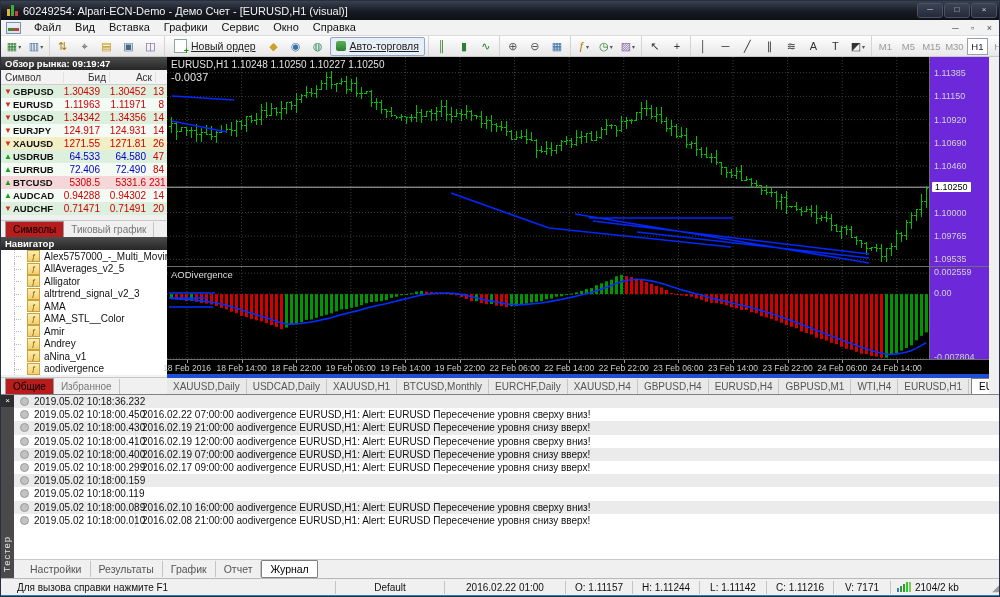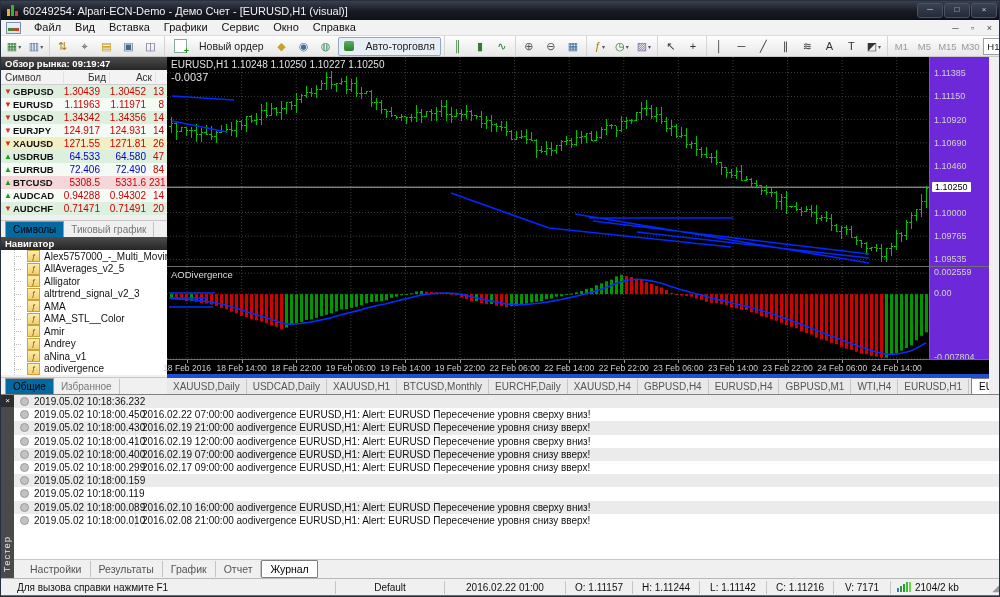--- a/index.html
+++ b/index.html
@@ -23,21 +23,21 @@
   .child-icon::after{content:"";position:absolute;left:1px;right:1px;bottom:2px;height:3px;background:linear-gradient(90deg,#2f8f2f,#d33);}
   .menu-item{padding:0 7px;line-height:15px;cursor:default;}
   .mdi-btns{margin-left:auto;display:flex;padding-right:3px;}
   .mdi-btn{width:17px;text-align:center;color:#444;font-size:9px;line-height:14px;}
 
   
   .toolbar{position:absolute;left:0;top:35px;width:1000px;height:21px;background:linear-gradient(#fefefe,#e7e7e7);border-bottom:1px solid #c9c9c9;display:flex;align-items:center;box-sizing:border-box;overflow:hidden;}
   .tb-group{display:flex;align-items:center;height:100%;padding:0 2px;border-right:1px solid #d4d4d4;}
   .tb-btn{min-width:18px;height:17px;display:flex;align-items:center;justify-content:center;margin:0 1px;border:1px solid transparent;border-radius:2px;font-size:11px;color:#333;cursor:default;}
   .tb-btn .caret{font-size:6px;color:#555;margin-left:1px;}
-  .tb-btn.labeled{padding:0 5px;gap:12px;font-size:10.5px;color:#222;white-space:nowrap;}
+  .tb-btn.labeled{padding:0 5px;gap:4px;font-size:10.5px;color:#222;white-space:nowrap;text-decoration:underline;}
   .tb-btn.pressed{border:1px solid #8fa8c8;background:#e8eef6;}
   .doc-plus{width:11px;height:12px;background:#fff;border:1px solid #8a9;position:relative;}
   .doc-plus::after{content:"+";position:absolute;right:-3px;bottom:-4px;color:#1c8c1c;font-weight:bold;font-size:9px;}
   .at-icon{width:10px;height:10px;background:linear-gradient(#59b259,#2e7d2e);border-radius:2px;}
   .tf-btn{min-width:19px;height:15px;display:flex;align-items:center;justify-content:center;font-size:9.5px;color:#9a9a9a;margin:0 1px;border:1px solid transparent;}
   .tf-btn.active{border:1px solid #98a0a8;background:#fff;color:#222;}
 
   
   .left-col{position:absolute;left:0;top:56px;width:178px;height:337px;background:#f0f0f0;border-right:1px solid #8a8a8a;box-sizing:border-box;}
   .panel-header{height:13px;background:linear-gradient(#4c4c4c,#262626);color:#fff;font-size:9.5px;font-weight:bold;display:flex;align-items:center;padding:0 4px;}
@@ -52,21 +52,21 @@
   .mw-sym{width:56px;display:flex;align-items:center;font-weight:bold;font-size:9.5px;color:#111;}
   .mw-arrow{width:10px;font-size:8px;line-height:1;margin-left:2px;text-align:center;}
   .mw-bid,.mw-ask{width:46px;text-align:right;padding-right:3px;box-sizing:border-box;}
   .mw-spr{width:15px;text-align:right;color:#d00000;padding-right:1px;}
   .v-scroll{position:absolute;right:0;top:0;bottom:0;width:10px;background:#f0f0f0;border-left:1px solid #ddd;font-size:6px;color:#777;text-align:center;}
   .v-scroll .thumb{position:absolute;left:1px;right:1px;top:9px;height:26px;background:#cdcdcd;border:1px solid #b2b2b2;border-radius:2px;}
   .v-scroll .up{position:absolute;top:1px;left:0;right:0;}
   .v-scroll .dn{position:absolute;bottom:1px;left:0;right:0;}
   .panel-tabs{margin-top:auto;height:16px;background:#f0f0f0;border-top:1px solid #c8c8c8;display:flex;align-items:flex-end;font-size:10px;color:#777;padding-left:4px;}
   .panel-tab{padding:1px 7px;border-right:1px solid #c4c4c4;line-height:13px;}
-  .panel-tab.active{background:#0369a1;border:1px solid #9a9a9a;border-bottom:none;color:#000;border-right:1px solid #9a9a9a;}
+  .panel-tab.active{background:#b91c1c;border:1px solid #9a9a9a;border-bottom:none;color:#000;border-right:1px solid #9a9a9a;}
   .nav-panel{position:absolute;left:0;top:180px;width:177px;height:157px;display:flex;flex-direction:column;background:#f0f0f0;}
   .nav-list{height:125px;background:#fff;position:relative;overflow:hidden;}
   .nav-item{height:12.5px;display:flex;align-items:center;font-size:10px;color:#111;padding-left:26px;position:relative;width:160px;}
   .nav-item::before{content:"";position:absolute;left:13px;top:0;bottom:0;border-left:1px dotted #bdbdbd;}
   .nav-item::after{content:"";position:absolute;left:13px;top:50%;width:7px;border-top:1px dotted #bdbdbd;}
   .fx-icon{width:11px;height:10px;background:linear-gradient(#fdeeb0,#f3cf6e);border:1px solid #c9a23c;color:#7a5800;font-size:8px;font-style:italic;display:flex;align-items:center;justify-content:center;margin-right:4px;flex:none;}
   .nav-label{white-space:nowrap;overflow:hidden;}
 
   
   .chart-area{position:absolute;left:166px;top:56px;width:822px;height:337px;background:#6d28d9;}

